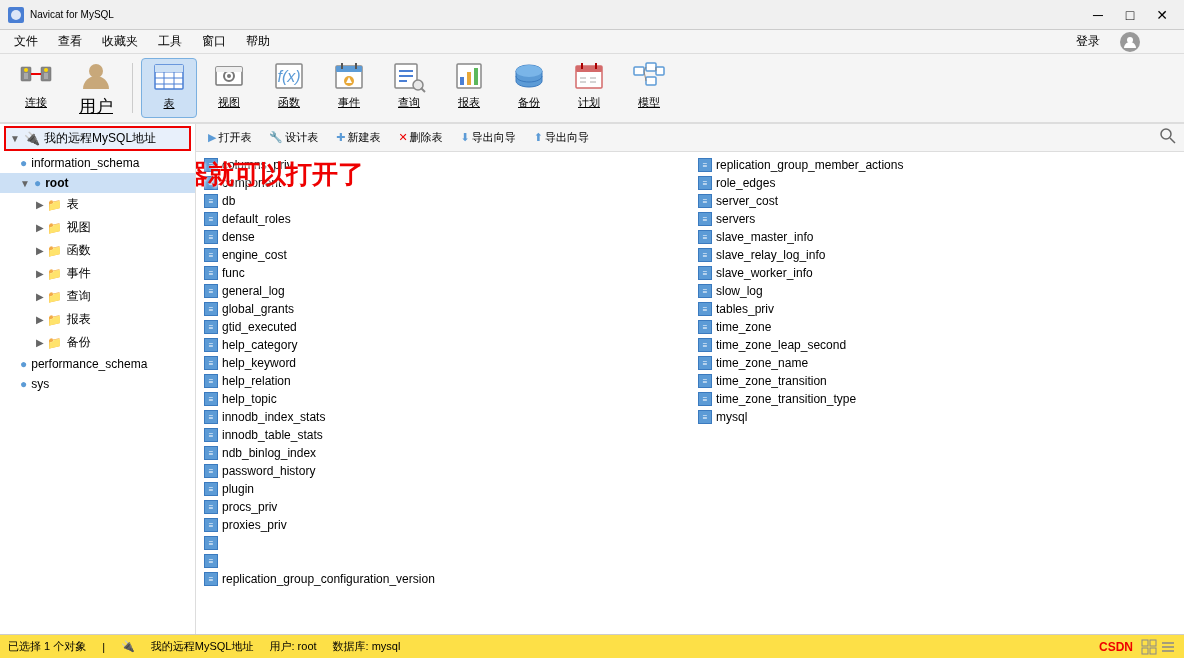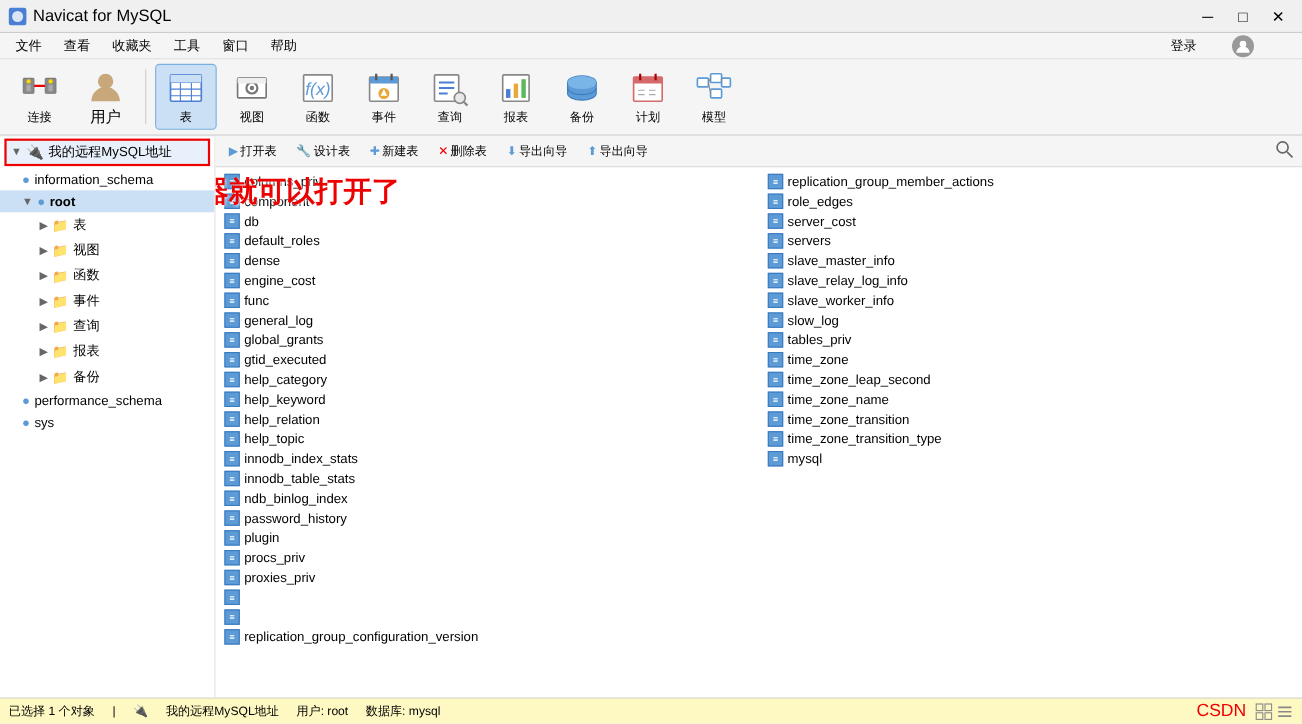--- a/index.html
+++ b/index.html
@@ -1,31 +1,31 @@
 <!DOCTYPE html>
 <html><head>
   <meta charset="utf-8">
   <style>
     * { box-sizing: border-box; margin: 0; padding: 0; }
     body { font-family: 'Microsoft YaHei', SimSun, Arial, sans-serif; font-size: 12px; background: #f0f0f0; color: #000; width: 1184px; height: 658px; overflow: hidden; }
     
     
     .titlebar { background: #f0f0f0; height: 30px; display: flex; align-items: center; padding: 0 8px; border-bottom: 1px solid #ccc; }
     .titlebar-icon { width: 16px; height: 16px; margin-right: 6px; background: #4a7fd4; border-radius: 2px; display: inline-flex; align-items: center; justify-content: center; }
-    .titlebar-title { flex: 1; font-size: 15px; }
+    .titlebar-title { flex: 1; font-size: 10px; }
     .titlebar-controls { display: flex; gap: 4px; }
     .titlebar-btn { width: 28px; height: 18px; display: flex; align-items: center; justify-content: center; cursor: pointer; font-size: 14px; }
 
     
     .menubar { background: #f5f5f5; height: 24px; display: flex; align-items: center; padding: 0 4px; border-bottom: 1px solid #ddd; }
     .menu-item { padding: 2px 10px; cursor: pointer; font-size: 12px; }
 
     
     .toolbar { background: #f5f5f5; height: 70px; display: flex; align-items: center; padding: 4px 8px; border-bottom: 2px solid #ddd; gap: 4px; }
-    .tool-btn { display: flex; flex-direction: column; align-items: center; justify-content: center; width: 56px; height: 60px; cursor: pointer; border: none; background: transparent; font-size: 11px; gap: 1px; }
+    .tool-btn { display: flex; flex-direction: column; align-items: center; width: 56px; height: 60px; cursor: pointer; border: none; background: transparent; font-size: 11px; gap: 1px; text-decoration: underline; }
     .tool-btn.active { background: #cce0f5; border-radius: 4px; border: 1px solid #7ab0e0; }
     .tool-icon { width: 36px; height: 36px; display: flex; align-items: center; justify-content: center; }
     .tool-separator { width: 1px; height: 50px; background: #ccc; margin: 0 4px; }
 
     
     .main { display: flex; height: calc(658px - 30px - 24px - 70px - 24px); }
 
     
     .sidebar { width: 196px; background: #fff; border-right: 1px solid #ddd; overflow-y: auto; }
     .sidebar-item { padding: 3px 8px; cursor: pointer; display: flex; align-items: center; gap: 4px; font-size: 12px; }
@@ -33,21 +33,21 @@
 
     
     .content { flex: 1; display: flex; flex-direction: column; background: #fff; }
     .content-toolbar { height: 28px; background: #f5f5f5; border-bottom: 1px solid #ddd; display: flex; align-items: center; padding: 0 4px; gap: 2px; }
     .content-btn { padding: 2px 8px; font-size: 11px; cursor: pointer; display: flex; align-items: center; gap: 2px; border: none; background: transparent; }
     .table-list { display: flex; flex: 1; overflow-y: auto; }
     .table-col { flex: 1; padding: 4px; }
     .table-row-item { display: flex; align-items: center; gap: 4px; padding: 2px 4px; font-size: 12px; cursor: pointer; }
 
     
-    .statusbar { height: 24px; background: #fef9c3; border-top: 1px solid #ccc; display: flex; align-items: center; padding: 0 8px; font-size: 11px; gap: 16px; }
+    .statusbar { height: 24px; background: #fde047; border-top: 1px solid #ccc; display: flex; align-items: center; padding: 0 8px; font-size: 11px; gap: 16px; }
     .statusbar-right { margin-left: auto; display: flex; align-items: center; gap: 8px; }
     .relative-wrap { position: relative; }
 
     
     .search-icon-right { margin-left: auto; margin-right: 4px; cursor: pointer; }
 
     
     ::-webkit-scrollbar { width: 8px; height: 8px; }
     ::-webkit-scrollbar-track { background: #f0f0f0; }
     ::-webkit-scrollbar-thumb { background: #bbb; border-radius: 2px; }
@@ -71,21 +71,21 @@
     </div>
   </div>
 
   <div class="menubar">
     <div class="menu-item">文件</div>
     <div class="menu-item">查看</div>
     <div class="menu-item">收藏夹</div>
     <div class="menu-item">工具</div>
     <div class="menu-item">窗口</div>
     <div class="menu-item">帮助</div>
-    <div style="margin-left:auto; padding-right:40px; display:flex; align-items:center; gap:24px;">
+    <div style="margin-left:auto; padding-right:40px; display:flex; align-items:center; gap:12px;">
       <span style="cursor:pointer; padding:2px 8px;">登录</span>
       <div style="width:20px;height:20px;border-radius:50%;background:#999;display:flex;align-items:center;justify-content:center;">
         <svg width="14" height="14" viewBox="0 0 14 14">
             <circle cx="7" cy="5" r="3" fill="#fff"></circle>
             <path d="M1 13c0-3.3 2.7-6 6-6s6 2.7 6 6" fill="#fff"></path>
           </svg>
       </div>
     </div>
   </div>
 
@@ -105,21 +105,21 @@
       </div>
       <span style="font-size:11px;">连接</span>
     </div>
     <div class="tool-btn">
       <div class="tool-icon">
         <svg width="34" height="34" viewBox="0 0 34 34">
           <circle cx="17" cy="12" r="7" fill="#c8a87a"></circle>
           <path d="M4 30c0-7.2 5.8-13 13-13s13 5.8 13 13" fill="#c8a87a"></path>
         </svg>
       </div>
-      <span style="font-size:14px;">用户</span>
+      <span style="font-size:17px;">用户</span>
     </div>
     <div class="tool-separator"></div>
 
     <div class="tool-btn active">
       <div class="tool-icon">
         <svg width="34" height="34" viewBox="0 0 34 34">
           <rect x="3" y="5" width="28" height="24" rx="1" fill="#fff" stroke="#4a7fd4" stroke-width="1.5"></rect>
           <line x1="3" y1="12" x2="31" y2="12" stroke="#4a7fd4" stroke-width="1"></line>
           <line x1="3" y1="18" x2="31" y2="18" stroke="#4a7fd4" stroke-width="1"></line>
           <line x1="3" y1="24" x2="31" y2="24" stroke="#4a7fd4" stroke-width="1"></line>
@@ -503,21 +503,21 @@
   </div>
 
   <div class="statusbar">
     <span>已选择 1 个对象</span>
     <span>|</span>
     <span style="color:#4a7fd4;">🔌</span>
     <span>我的远程MySQL地址</span>
     <span>用户: root</span>
     <span>数据库: mysql</span>
     <div class="statusbar-right">
-      <span style="color:#e00; font-weight:normal; font-size:16px;">CSDN</span>
+      <span style="color:#e00; font-weight:bold; font-size:12px;">CSDN</span>
       <div style="display:flex; gap:3px;">
         <svg width="16" height="16" viewBox="0 0 16 16">
             <rect x="1" y="1" width="6" height="6" fill="none" stroke="#888" stroke-width="1"></rect>
             <rect x="9" y="1" width="6" height="6" fill="none" stroke="#888" stroke-width="1"></rect>
             <rect x="1" y="9" width="6" height="6" fill="none" stroke="#888" stroke-width="1"></rect>
             <rect x="9" y="9" width="6" height="6" fill="none" stroke="#888" stroke-width="1"></rect>
           </svg>
         <svg width="16" height="16" viewBox="0 0 16 16">
             <line x1="2" y1="4" x2="14" y2="4" stroke="#888" stroke-width="1.5"></line>
             <line x1="2" y1="8" x2="14" y2="8" stroke="#888" stroke-width="1.5"></line>

